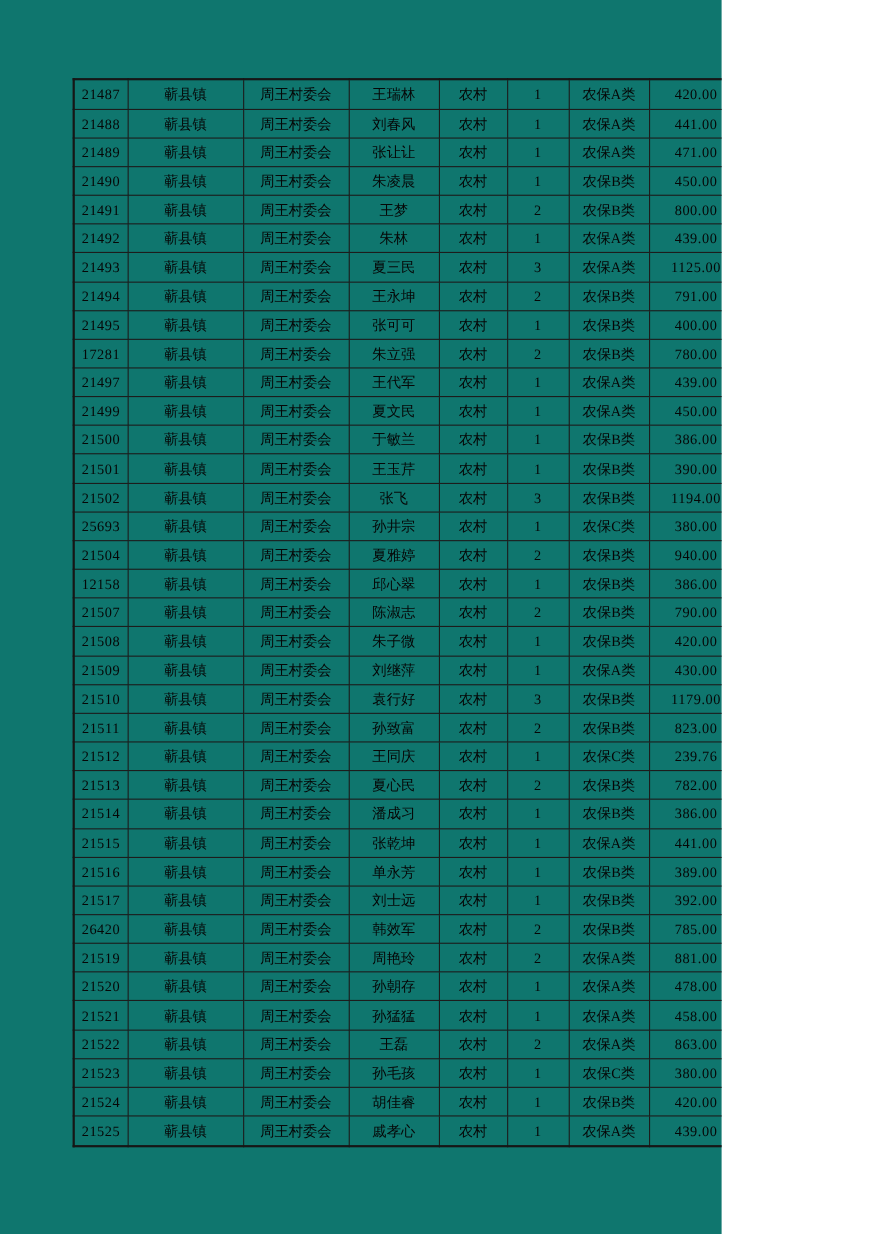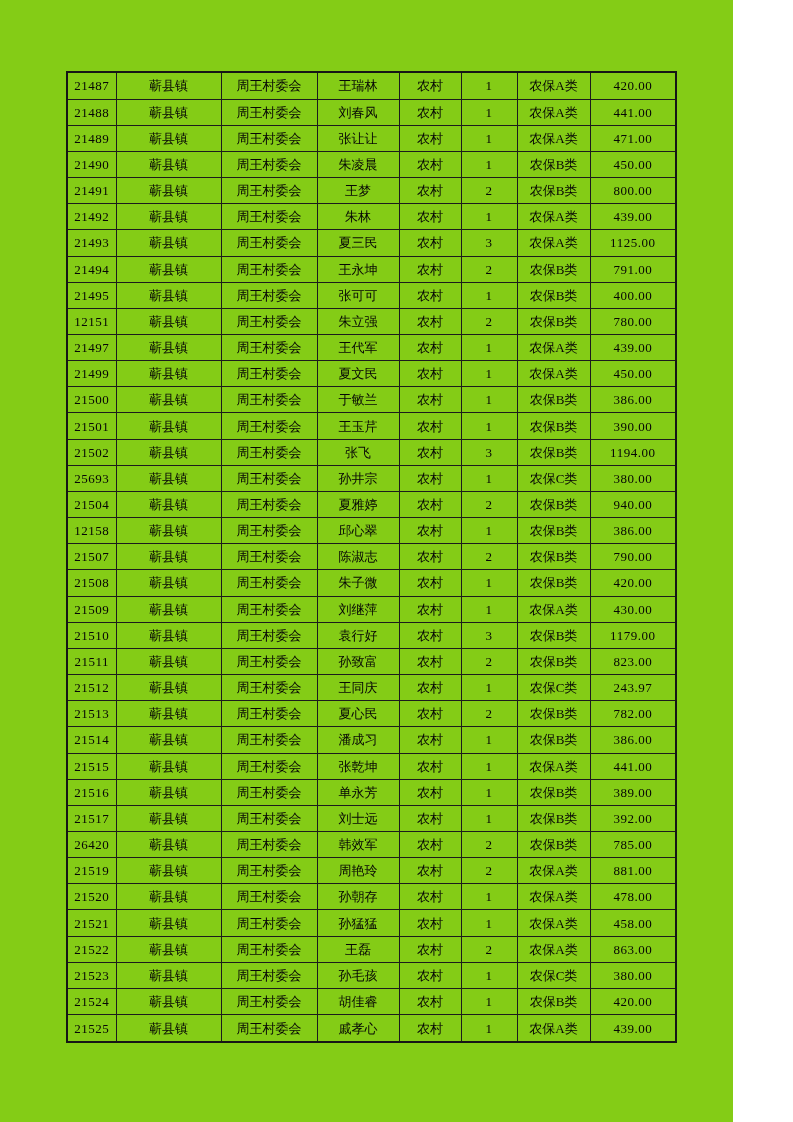--- a/index.html
+++ b/index.html
@@ -2,23 +2,23 @@
 <html><head>
 <meta charset="utf-8">
 <style>
   html, body {
     margin: 0;
     padding: 0;
     background: #ffffff;
   }
   .sheet {
     position: relative;
-    width: 733px;
+    width: 656px;
     height: 1122px;
-    background: #84cc16;
+    background: #0f766e;
     overflow: hidden;
   }
   table.roster {
     position: absolute;
     left: 66px;
     top: 71px;
     width: 609px;
     height: 972px;
     border-collapse: collapse;
     table-layout: fixed;
@@ -150,21 +150,21 @@
     <td>蕲县镇</td>
     <td>周王村委会</td>
     <td>张可可</td>
     <td>农村</td>
     <td class="num">1</td>
     <td>农保B类</td>
     <td class="num">400.00</td>
   </tr>
 
   <tr>
-    <td class="num">12151</td>
+    <td class="num">17281</td>
     <td>蕲县镇</td>
     <td>周王村委会</td>
     <td>朱立强</td>
     <td>农村</td>
     <td class="num">2</td>
     <td>农保B类</td>
     <td class="num">780.00</td>
   </tr>
 
   <tr>
@@ -313,21 +313,21 @@
   </tr>
 
   <tr>
     <td class="num">21512</td>
     <td>蕲县镇</td>
     <td>周王村委会</td>
     <td>王同庆</td>
     <td>农村</td>
     <td class="num">1</td>
     <td>农保C类</td>
-    <td class="num">243.97</td>
+    <td class="num">239.76</td>
   </tr>
 
   <tr>
     <td class="num">21513</td>
     <td>蕲县镇</td>
     <td>周王村委会</td>
     <td>夏心民</td>
     <td>农村</td>
     <td class="num">2</td>
     <td>农保B类</td>

